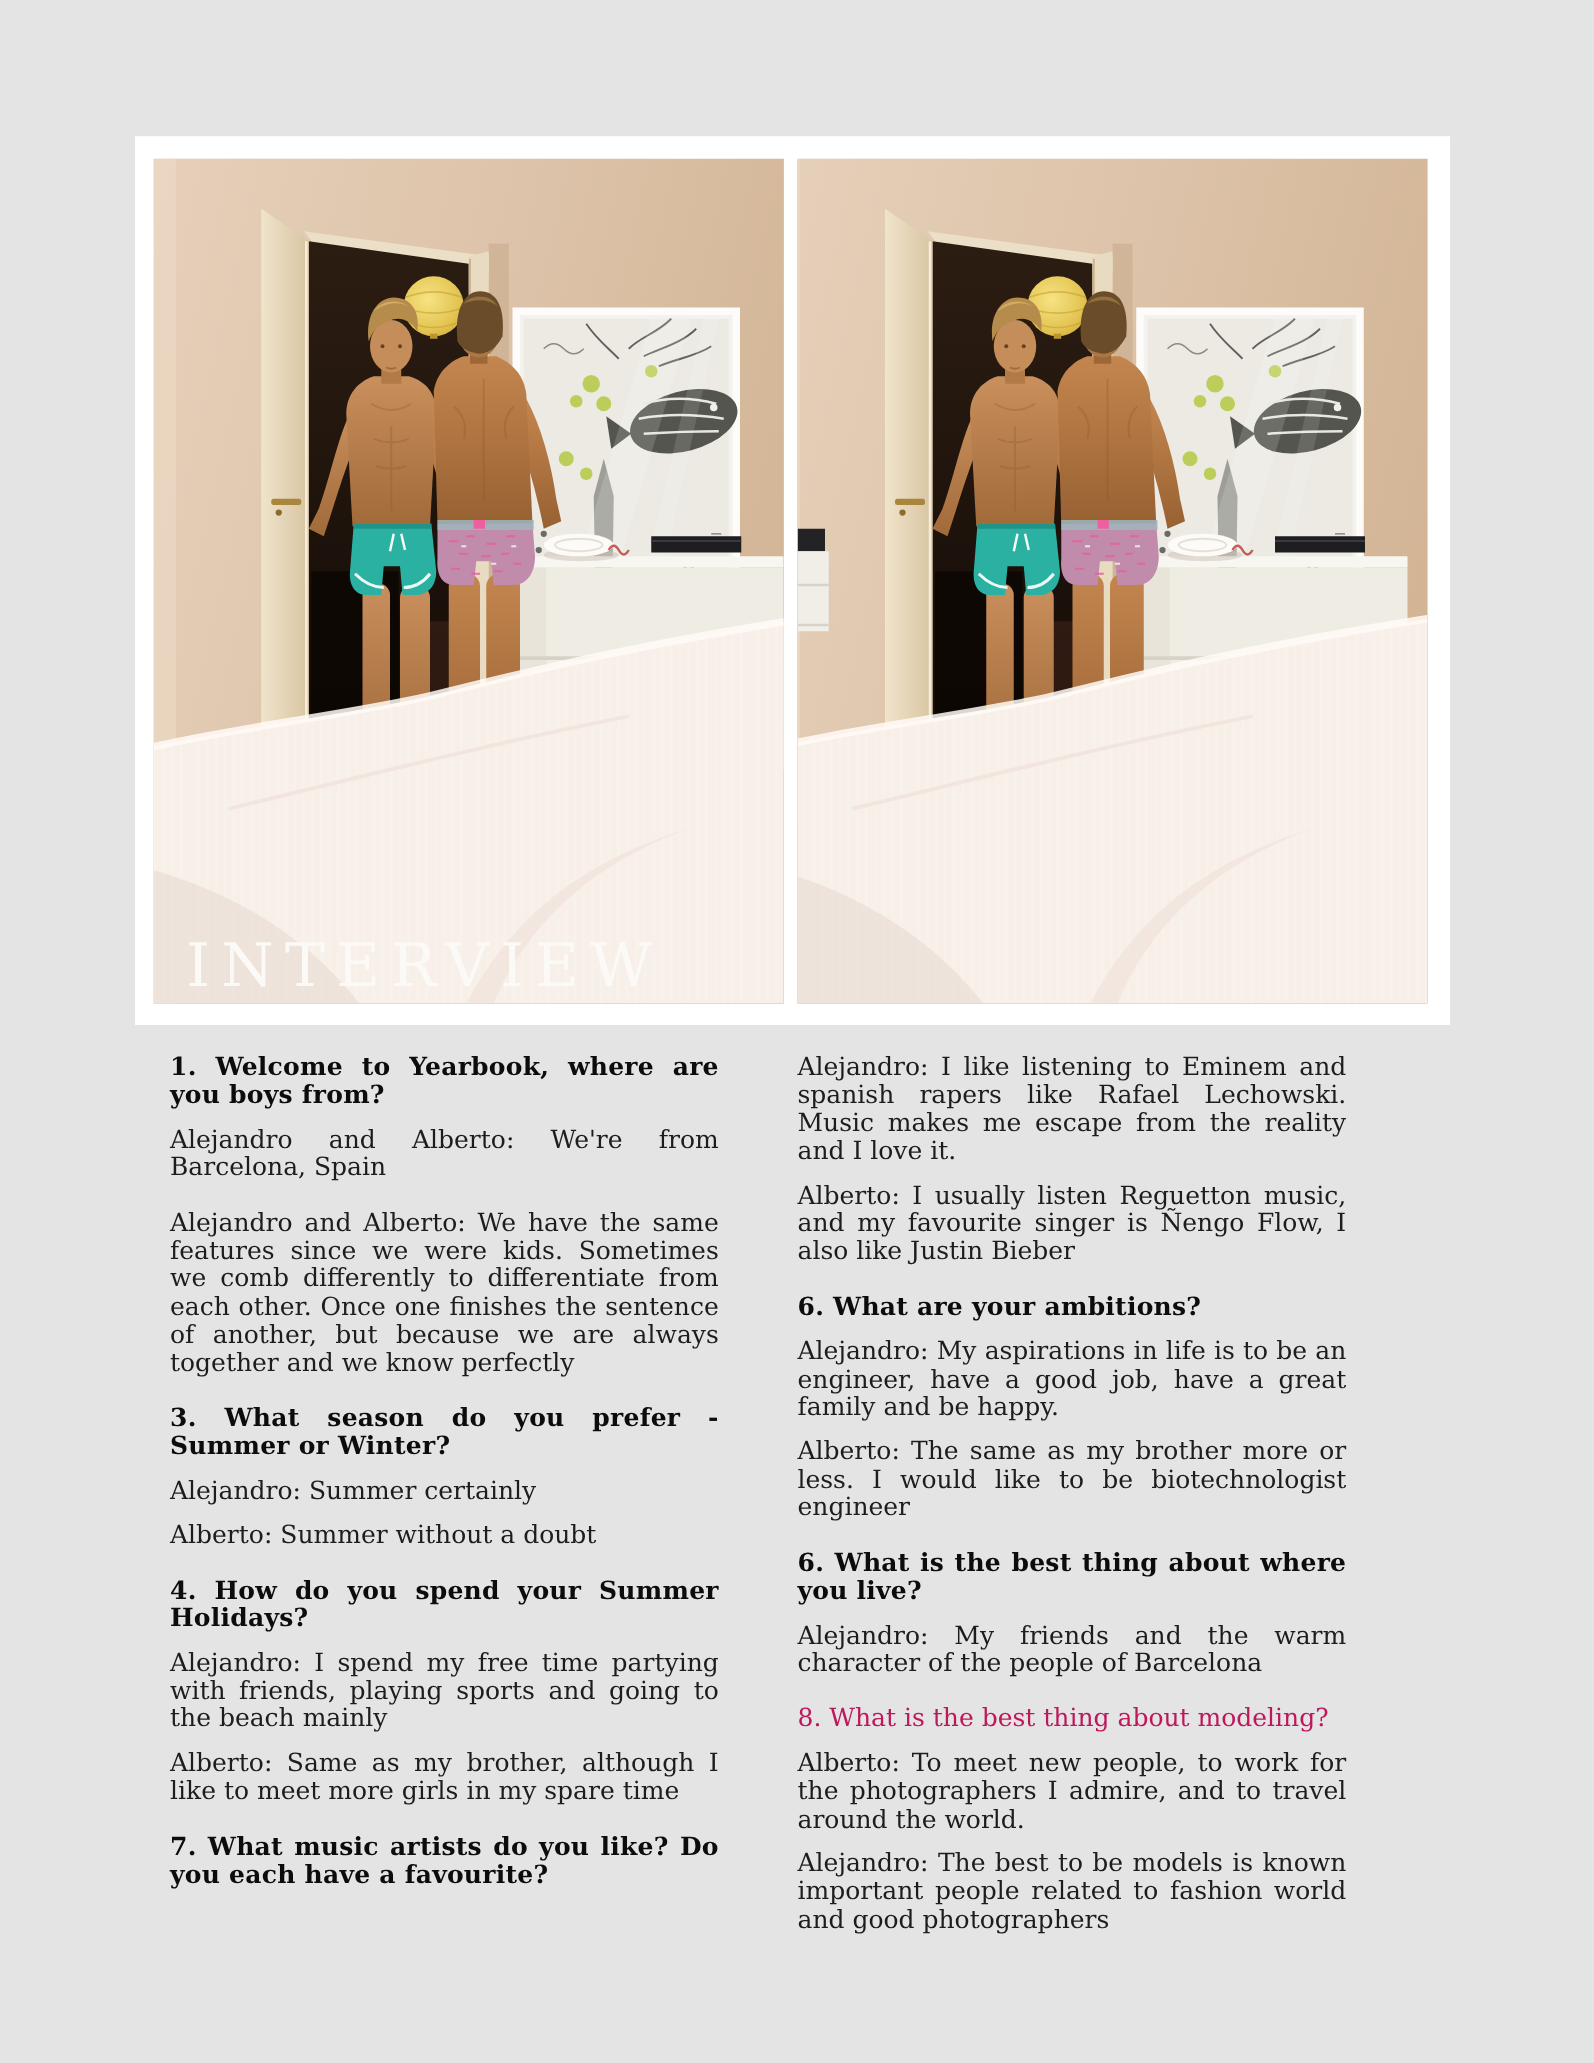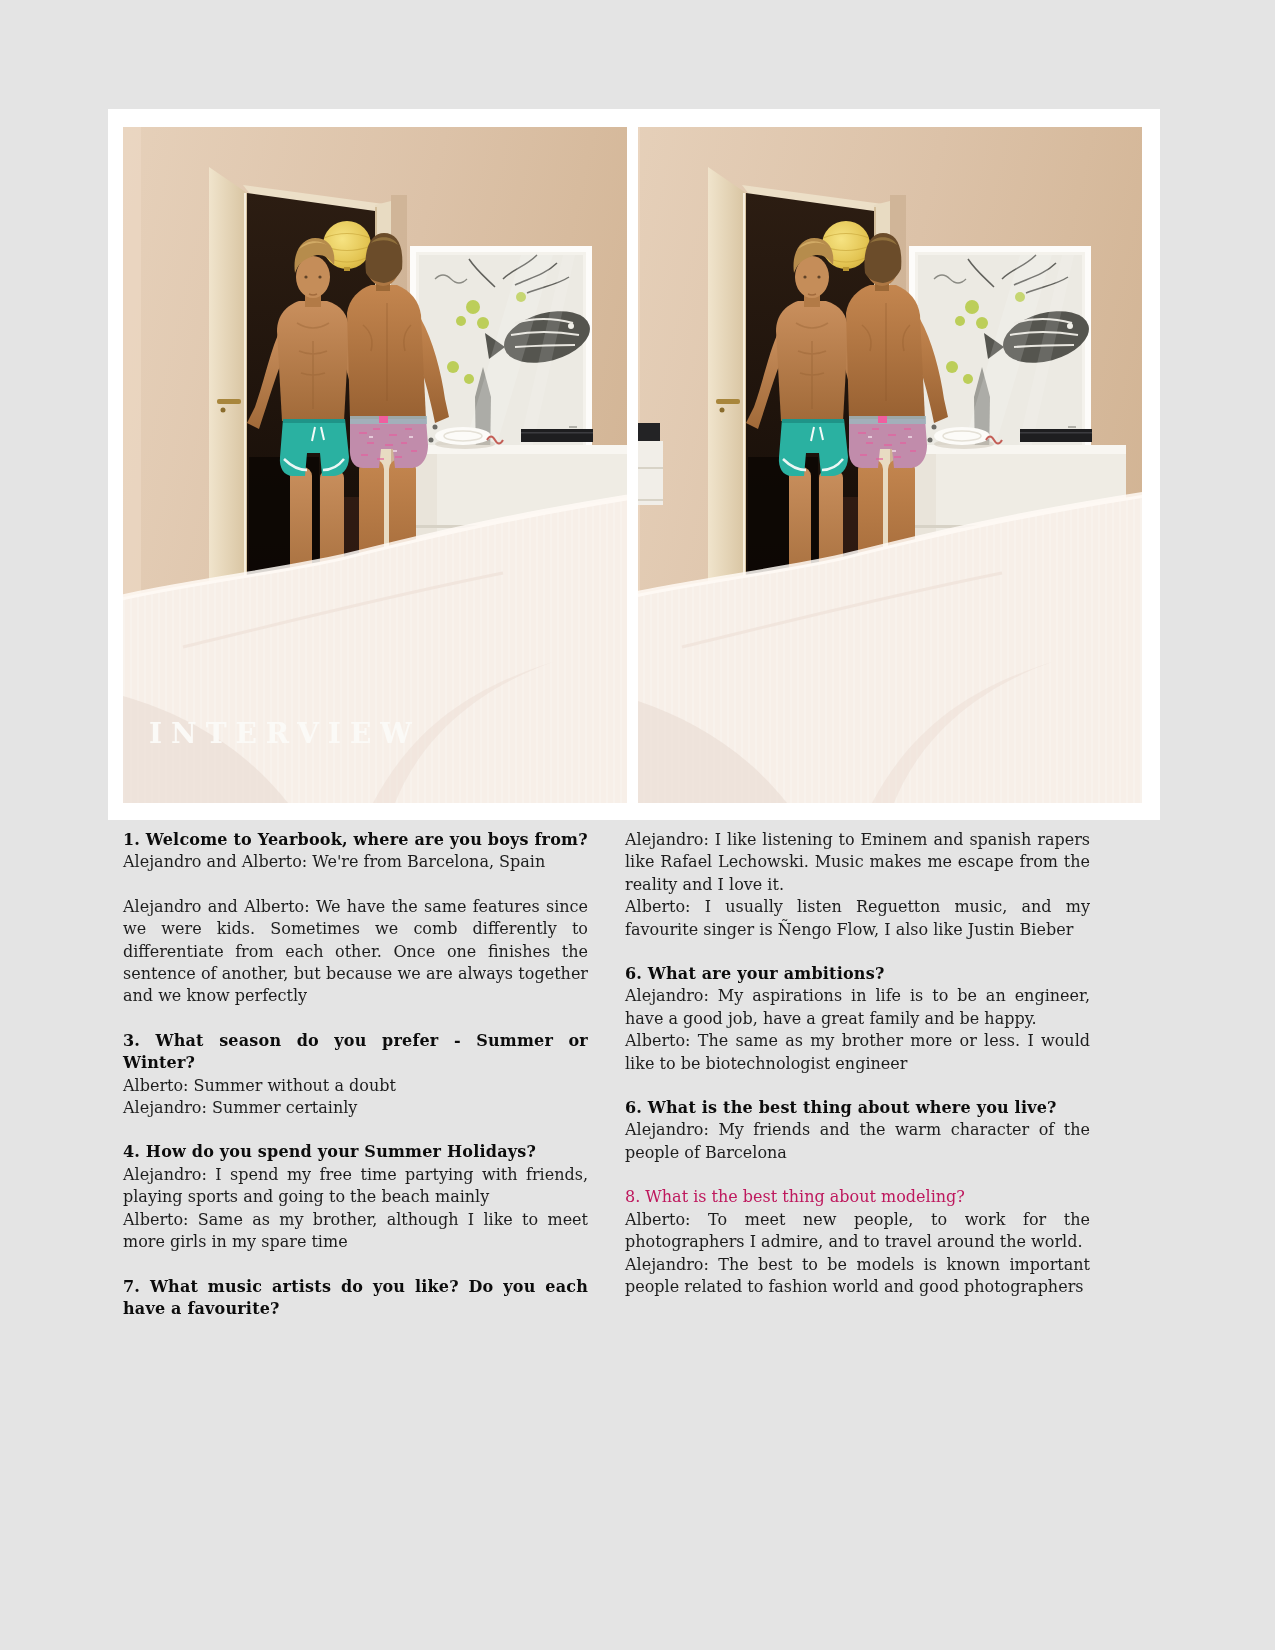--- a/index.html
+++ b/index.html
@@ -11,32 +11,32 @@
   .photo-card{
     position:absolute;left:108px;top:109px;width:1052px;height:711px;
     background:#ffffff;box-sizing:border-box;
     padding:18px 18px 17px 15px;display:flex;gap:11px;
   }
   .photo{
     position:relative;width:504px;height:676px;overflow:hidden;background:#d9c0a8;
   }
   .photo svg.scene{display:block;width:504px;height:676px}
   .photo-caption{
-    position:absolute;left:26px;top:590px;
-    font-weight:700;font-size:28px;letter-spacing:9px;
+    position:absolute;left:26px;top:618px;
+    font-weight:400;font-size:48px;letter-spacing:9px;
     color:#fcfbf8;opacity:.97;white-space:nowrap;
   }
   .article{
     position:absolute;left:123px;top:829px;width:967px;
     display:flex;gap:37px;color:#1d1d1d;
   }
   .article .col{width:465px}
   .article section{margin:0 0 22px 0}
   .article p{
-    margin:0;font-size:16px;line-height:22.4px;
+    margin:13px;font-size:20px;line-height:22.4px;
     text-align:justify;hyphens:manual;
   }
   .article p.h{font-weight:700;color:#0c0c0c;letter-spacing:.2px}
   .article p.h.plain{font-weight:400;color:#be185d;letter-spacing:0}
   #scene-defs{position:absolute;width:0;height:0;overflow:hidden}
 </style>
 </head>
 <body>
 
 <svg id="scene-defs" aria-hidden="true">
@@ -215,22 +215,22 @@
   <div class="col">
     <section>
       <p class="h">1. Welcome to Yearbook, where are you boys from?</p>
       <p>Alejandro and Alberto: We're from Barcelona, Spain</p>
     </section>
     <section>
       <p>Alejandro and Alberto: We have the same features since we were kids. Sometimes we comb differently to differentiate from each other. Once one finishes the sentence of another, but because we are always together and we know perfectly</p>
     </section>
     <section>
       <p class="h">3. What season do you prefer - Summer or Winter?</p>
+      <p>Alejandro: Summer certainly</p>
       <p>Alberto: Summer without a doubt</p>
-      <p>Alejandro: Summer certainly</p>
     </section>
     <section>
       <p class="h">4. How do you spend your Summer Holi­days?</p>
       <p>Alejandro: I spend my free time partying with friends, playing sports and going to the beach mainly</p>
       <p>Alberto: Same as my brother, although I like to meet more girls in my spare time</p>
     </section>
     <section>
       <p class="h">7. What music artists do you like? Do you each have a favourite?</p>
     </section>
   </div>

